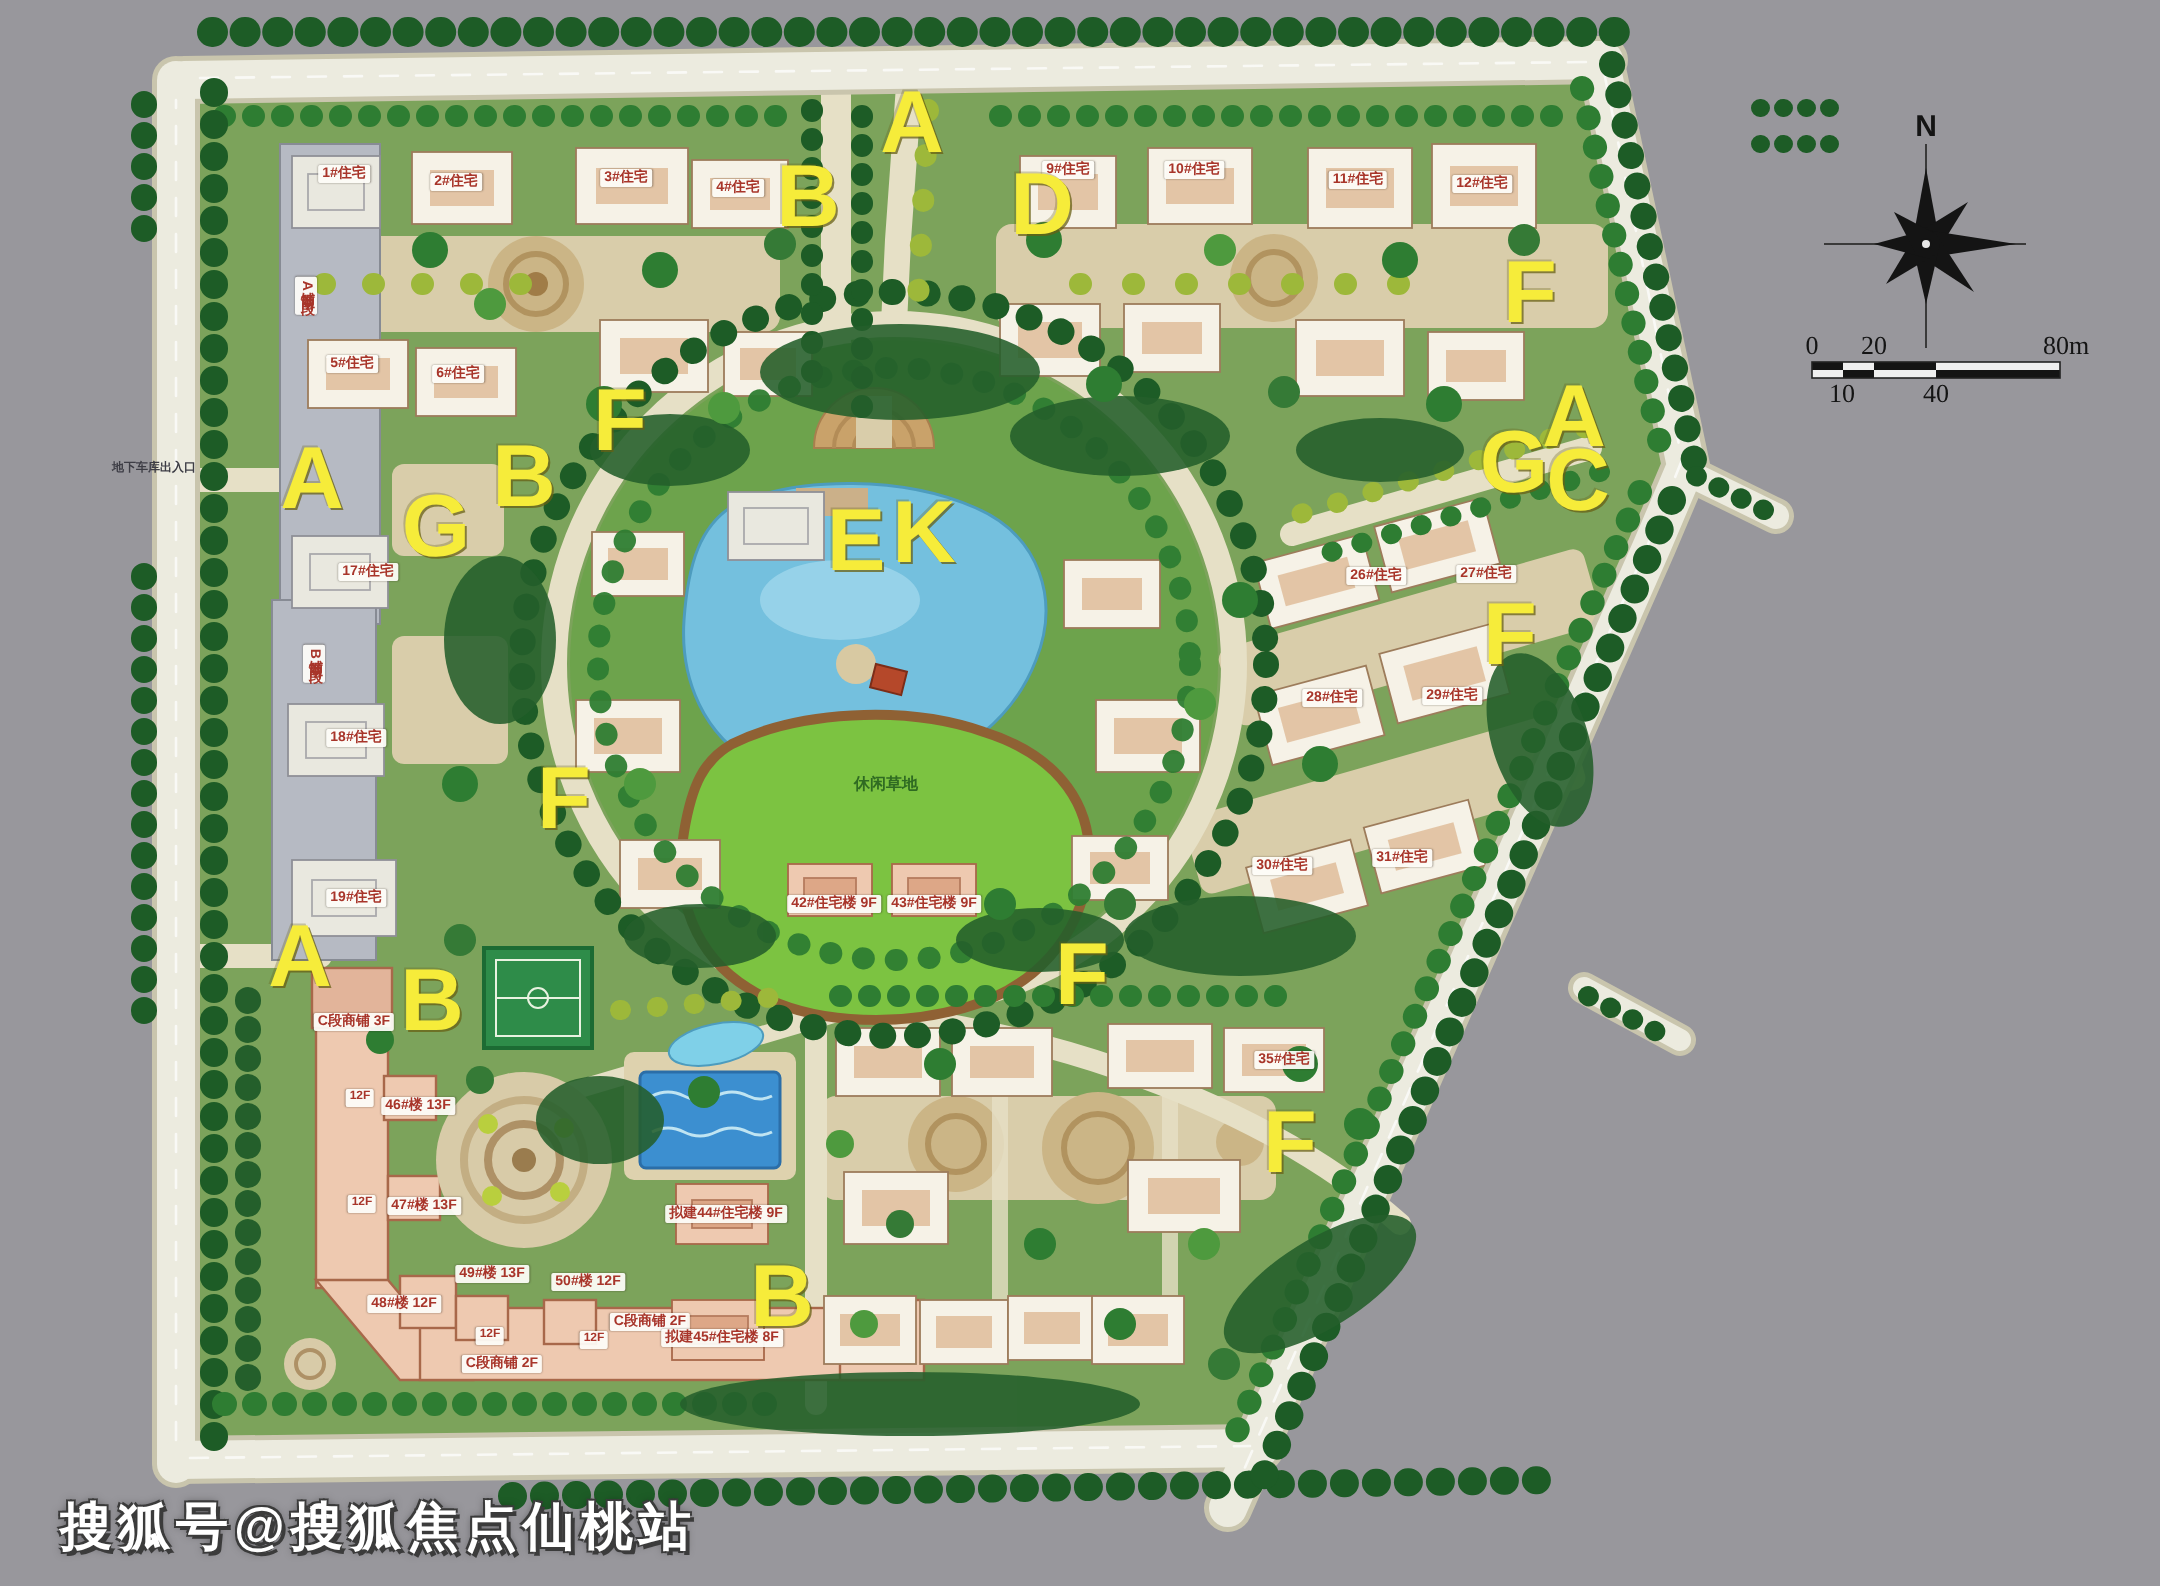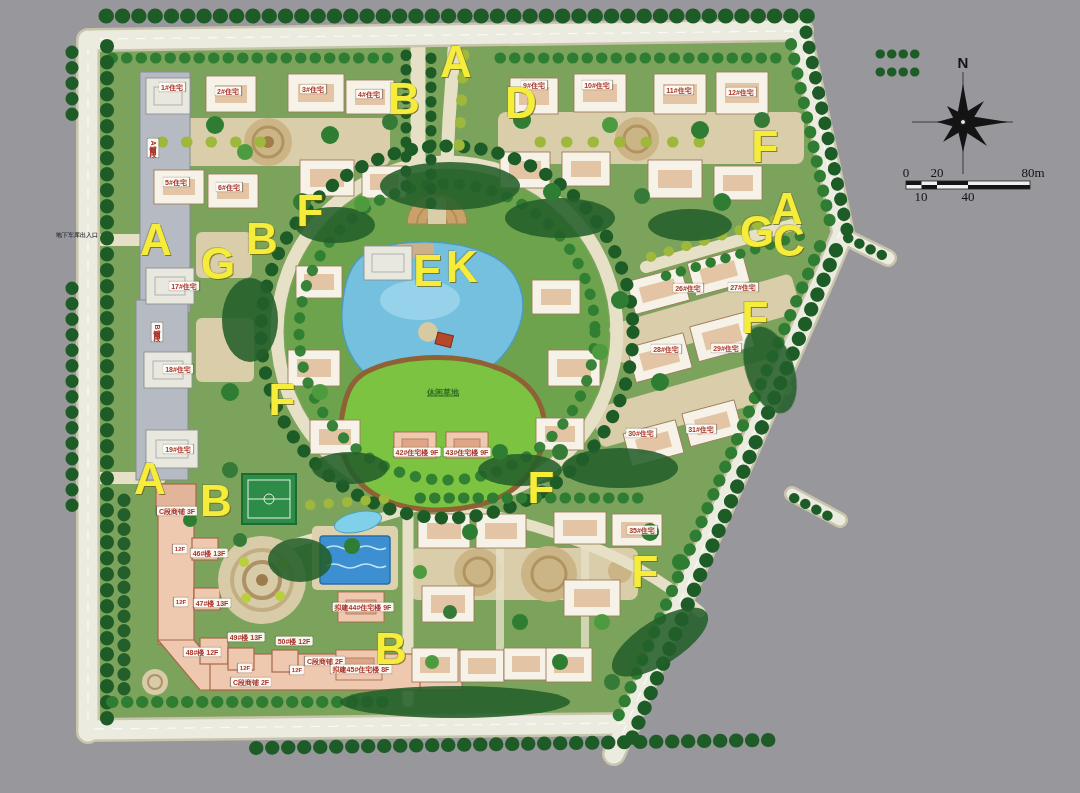--- a/index.html
+++ b/index.html
@@ -16,21 +16,21 @@
   .zl{position:absolute;transform:translate(-50%,-50%);
       font:700 44px "Liberation Sans",sans-serif;color:#f6ec3a;line-height:1;
       text-shadow:1px 1px 0 rgba(104,96,20,.75),-1px -1px 0 rgba(104,96,20,.3);}
   
   .chip{position:absolute;transform:translate(-50%,-50%);white-space:nowrap;
         font:700 7px/9px "Liberation Sans",sans-serif;color:#a8352a;
         background:rgba(253,252,248,.94);padding:0 2px;border-radius:1px;
         box-shadow:0 0 1px rgba(40,30,20,.55);text-align:center;}
   .chip.v{writing-mode:vertical-rl;line-height:11px;padding:2px 0;}
   .chip.sm{font-size:6px;}
-  .chip.ground{background:transparent;box-shadow:none;color:#2f6b22;font-size:8px;text-decoration:underline;}
+  .chip.ground{background:transparent;box-shadow:none;color:#2f6b22;font-size:8px;}
   .chip.roadtxt{background:transparent;box-shadow:none;color:#3d3d45;font-size:6px;}
   
   .wm{position:absolute;left:30px;top:746px;font:700 26px "Liberation Sans",sans-serif;
       color:#ffffff;letter-spacing:3px;
       text-shadow:2px 2px 0 #3b3b3b,-1px -1px 0 #3b3b3b,1px -1px 0 #3b3b3b,-1px 1px 0 #3b3b3b,0 0 4px rgba(0,0,0,.5);}
   .svgtxt{font-family:"Liberation Serif",serif;fill:#141414;}
 </style>
 </head>
 <body>
 
@@ -621,14 +621,15 @@
     <div class="zl" style="left:462px;top:267px">K</div>
     <div class="zl" style="left:755px;top:318px">F</div>
     <div class="zl" style="left:282px;top:400px">F</div>
     <div class="zl" style="left:150px;top:479px">A</div>
     <div class="zl" style="left:216px;top:501px">B</div>
     <div class="zl" style="left:541px;top:488px">F</div>
     <div class="zl" style="left:645px;top:572px">F</div>
     <div class="zl" style="left:391px;top:649px">B</div>
   </div>
 
+  <div class="wm">搜狐号@搜狐焦点仙桃站</div>
 
 </div>
 
 </body></html>

